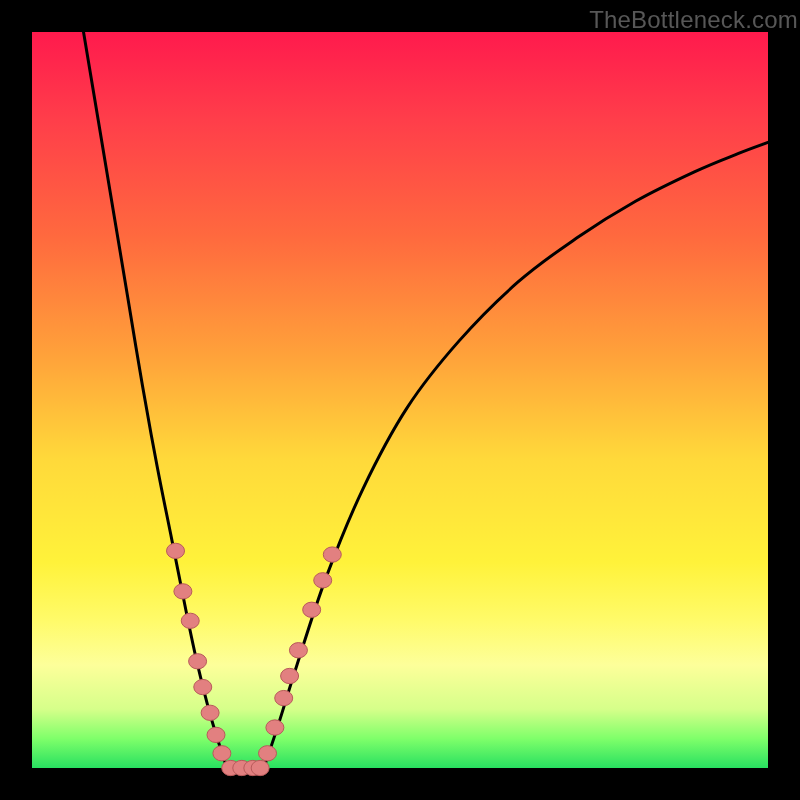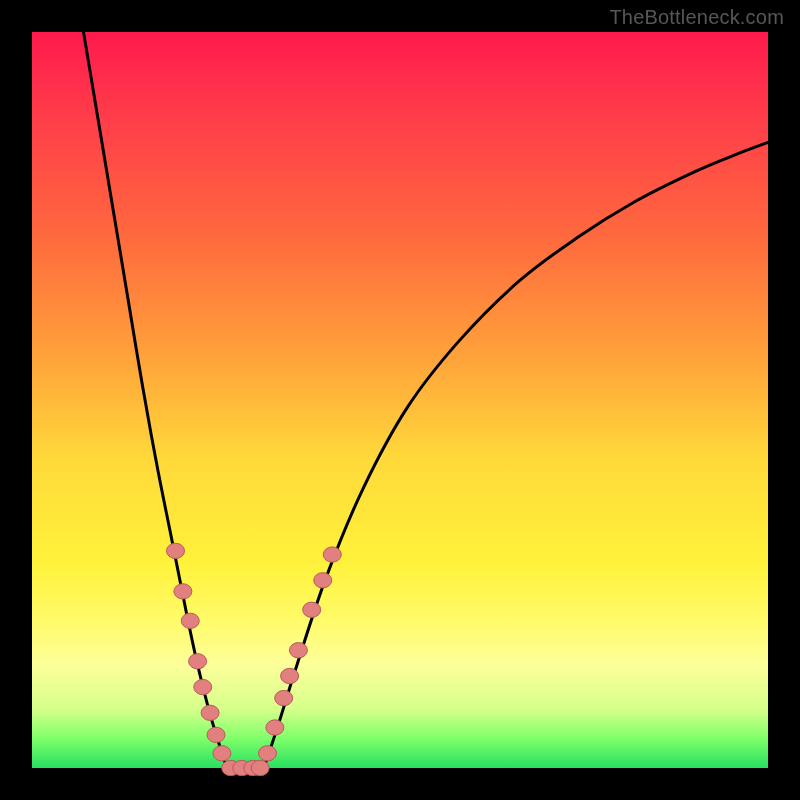--- a/index.html
+++ b/index.html
@@ -36,23 +36,23 @@
       #fffb6a 80%,
       #fdff9a 86%,
       #d6ff8a 92%,
       #7fff6a 96%,
       #28e060 100%
     );
   }
   .watermark {
     position: absolute;
     top: 6px;
-    right: 16px;
+    right: 2px;
     color: #575757;
-    font-size: 20px;
+    font-size: 24px;
     font-weight: 400;
     letter-spacing: 0.2px;
     user-select: none;
   }
   svg.curves {
     position: absolute;
     left: 0;
     top: 0;
     width: 736px;
     height: 736px;

